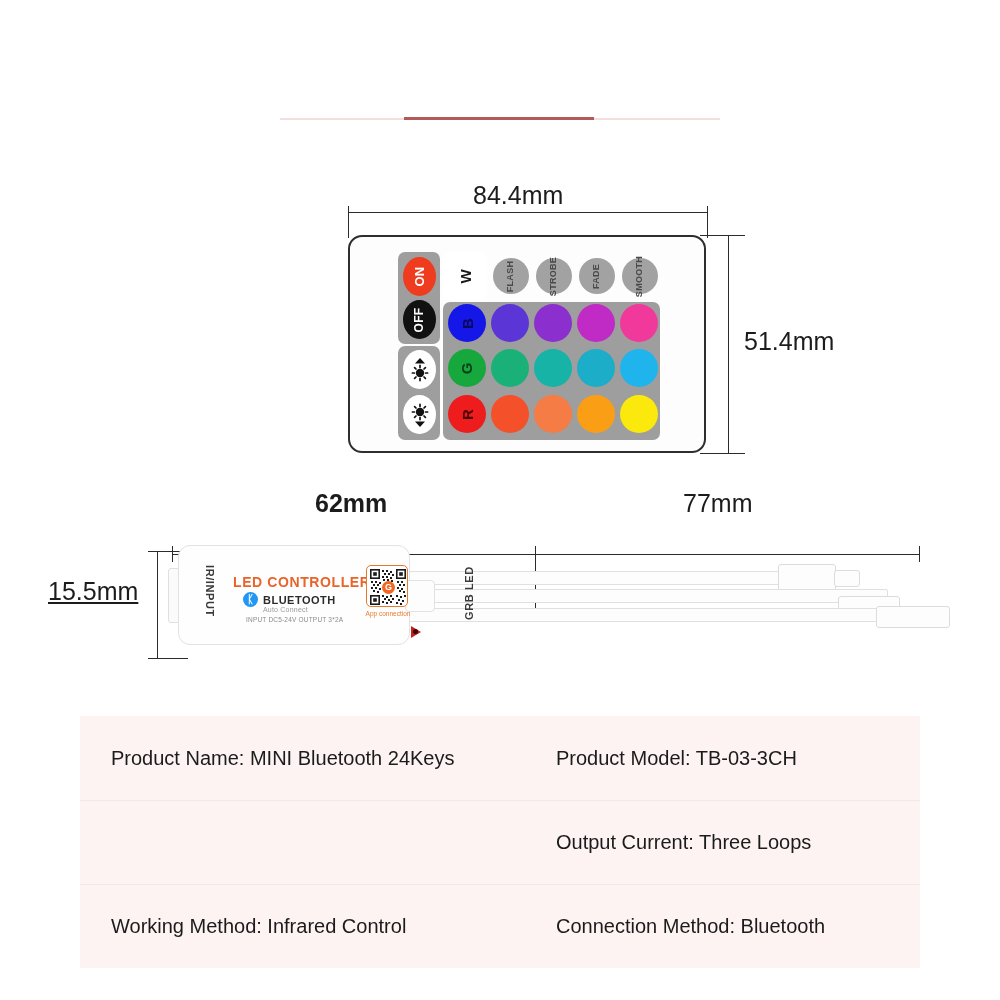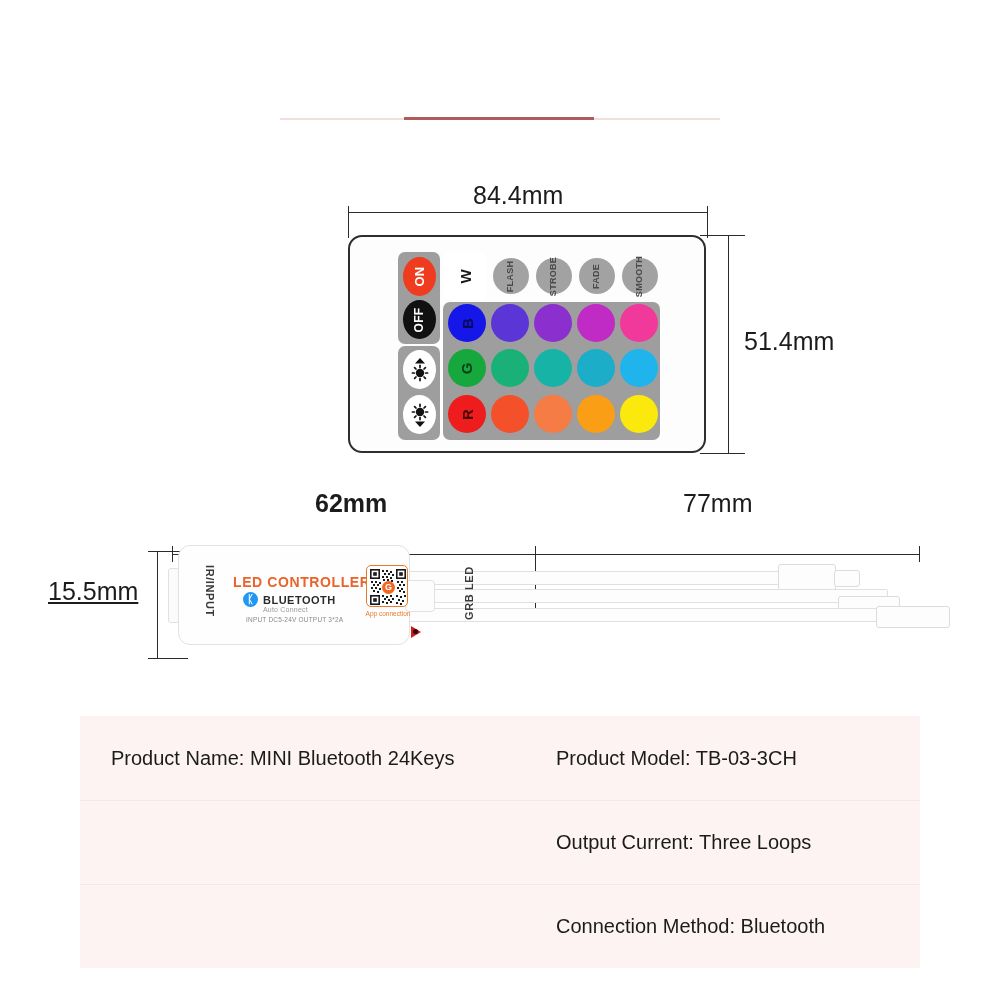--- a/index.html
+++ b/index.html
@@ -443,17 +443,18 @@
     <div class="spec-row" style="top:0;">
       <span class="spec-cell left">Product Name: MINI Bluetooth 24Keys</span>
       <span class="spec-cell right">Product Model: TB-03-3CH</span>
     </div>
 
     <div class="spec-row" style="top:84px;">
       <span class="spec-cell right">Output Current: Three Loops</span>
     </div>
 
     <div class="spec-row" style="top:168px;">
+      <span class="spec-cell left">Working Method: Infrared Control</span>
       <span class="spec-cell right">Connection Method: Bluetooth</span>
     </div>
   </div>
 
 </div>
 
 </body></html>

